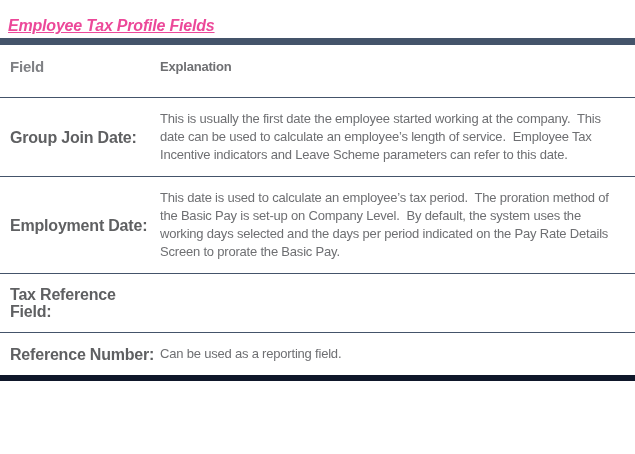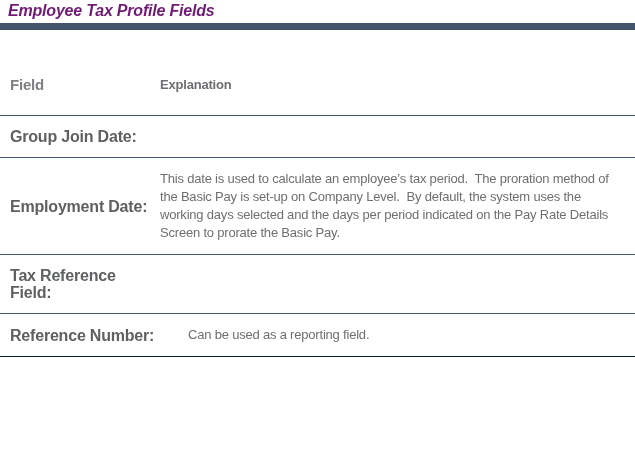--- a/index.html
+++ b/index.html
@@ -14,57 +14,56 @@
     font-family: "Liberation Sans", sans-serif;
     letter-spacing: -0.2px;
   }
   .page {
     width: 635px;
     height: 454px;
     background: #ffffff;
     box-sizing: border-box;
   }
   .doc-title {
-    padding: 1px 0 3px 8px;
+    padding: 16px 0 3px 8px;
     font-size: 16px;
     font-style: italic;
     font-weight: 600;
-    color: #701a75;
+    color: #ec4899;
     line-height: 19px;
+    text-decoration: underline;
   }
   .title-bar {
     width: 100%;
     height: 7px;
     background: #44546a;
   }
   .table {
     width: 100%;
   }
   .row {
     display: grid;
     grid-template-columns: 160px 1fr;
     box-sizing: border-box;
   }
   .header-row {
     padding: 13px 0 21px 0;
-    margin-top: 33px;
   }
   .header-cell {
     font-size: 15px;
     font-weight: bold;
     color: #7f8084;
     line-height: 18px;
   }
   .body-row {
     border-top: 1px solid #44546a;
     padding: 12px 0 12px 0;
   }
   .body-row:last-child {
-    border-bottom: 1px solid #0f172a;
-    gap: 28px;
+    border-bottom: 6px solid #0f172a;
   }
   .field-cell {
     padding-left: 10px;
     align-self: center;
     font-size: 16px;
     font-weight: bold;
     color: #5f6062;
     line-height: 17px;
   }
   .header-row .field-cell {
@@ -92,20 +91,21 @@
 
   <div class="table">
 
     <div class="row header-row">
       <div class="field-cell header-cell">Field</div>
       <div class="exp-cell header-cell">Explanation</div>
     </div>
 
     <div class="row body-row">
       <div class="field-cell">Group Join Date:</div>
+      <div class="exp-cell">This is usually the first date the employee started working at the company.  This date can be used to calculate an employee’s length of service.  Employee Tax Incentive indicators and Leave Scheme parameters can refer to this date.</div>
     </div>
 
     <div class="row body-row">
       <div class="field-cell">Employment Date:</div>
       <div class="exp-cell">This date is used to calculate an employee’s tax period.  The proration method of the Basic Pay is set-up on Company Level.  By default, the system uses the working days selected and the days per period indicated on the Pay Rate Details Screen to prorate the Basic Pay.</div>
     </div>
 
 
     <div class="row body-row">
       <div class="field-cell">Tax Reference Field:</div>

